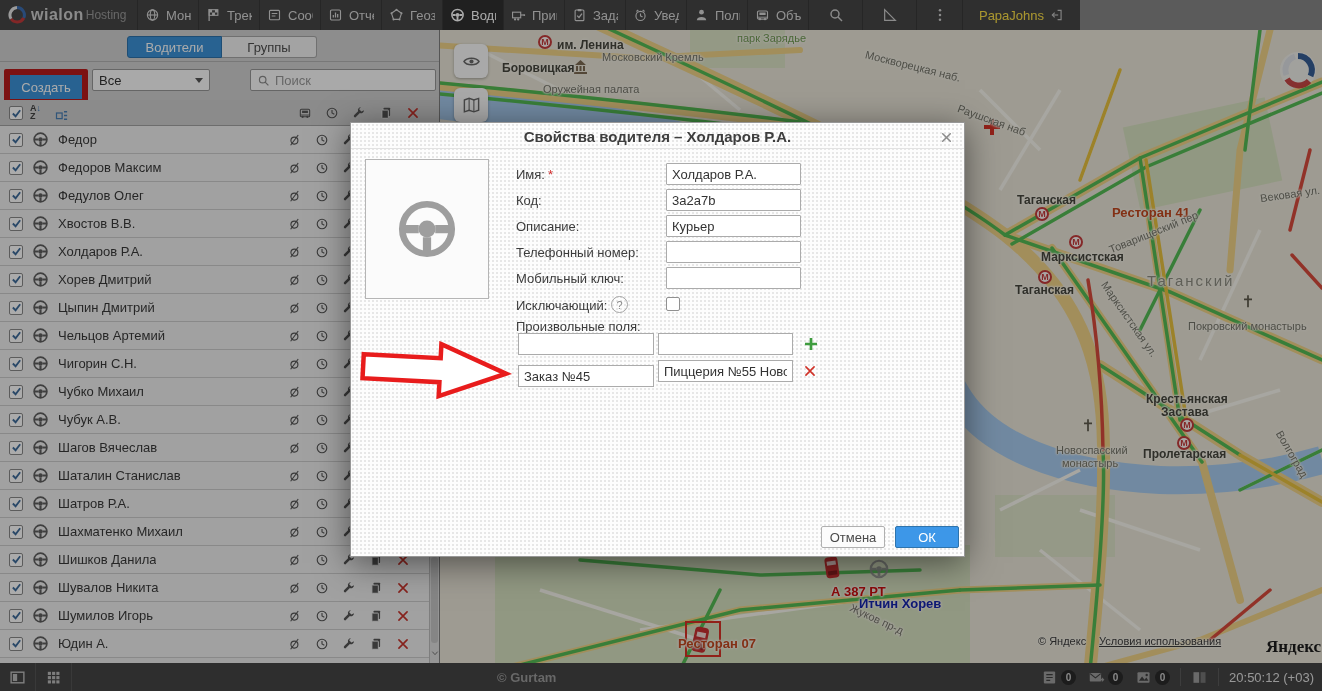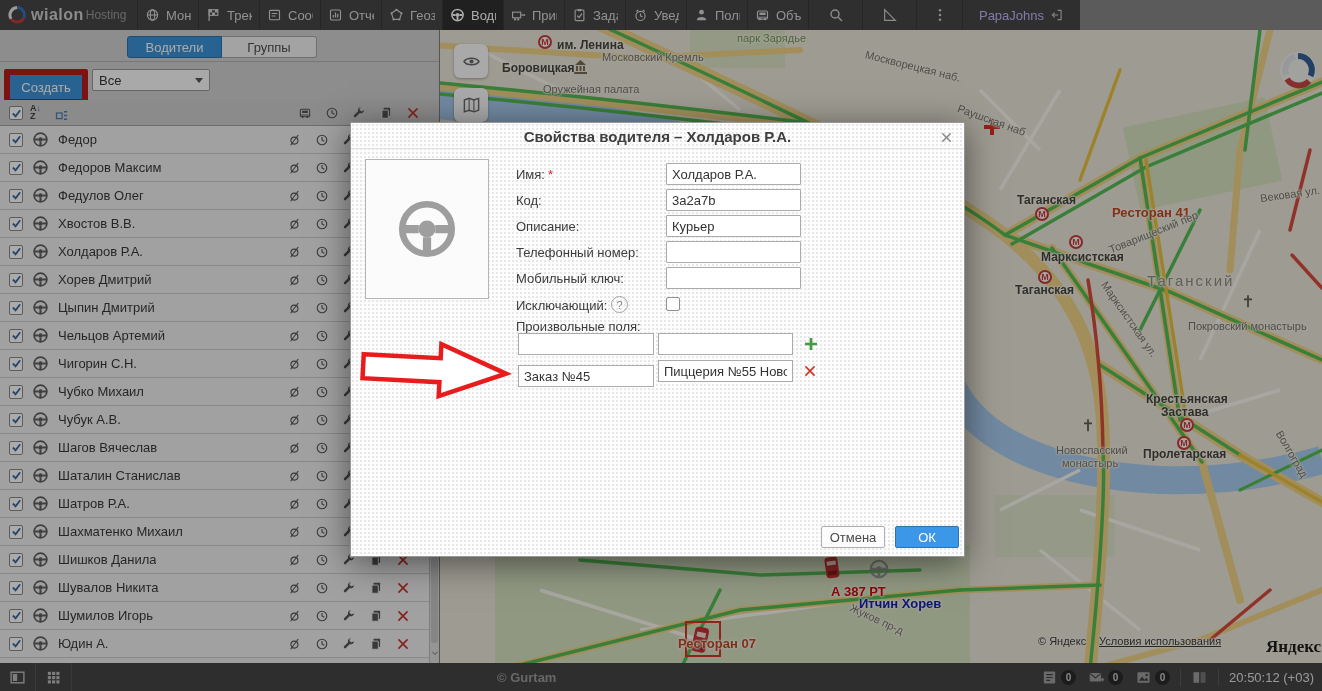--- a/index.html
+++ b/index.html
@@ -12,21 +12,21 @@
   .brand-logo { width:18px; height:18px; }
   .brand-name { font-size:16px; font-weight:bold; color:#cfcfcf; letter-spacing:.5px; }
   .brand-suffix { font-size:12px; color:#9c9c9c; margin-left:-3px; }
   .nav { flex:1; display:flex; min-width:0; }
   .nav-item { flex:1 1 0; min-width:0; display:flex; align-items:center; gap:6px; padding:0 7px; border-left:1px solid #3a3a3a; color:#d8d8d8; font-size:13px; overflow:hidden; white-space:nowrap; cursor:pointer; }
   .nav-item.active { background:#303030; color:#fff; }
   .nav-label { overflow:hidden; }
   .nav-ic { flex:0 0 15px; width:15px; height:15px; }
   .top-btn { width:54px; display:flex; align-items:center; justify-content:center; border-left:1px solid #3a3a3a; color:#cfcfcf; cursor:pointer; }
   .top-btn .ic { width:16px; height:16px; }
-  .top-user { width:118px; border-left:1px solid #3a3a3a; display:flex; align-items:center; justify-content:center; gap:6px; color:#c4b5fd; font-size:13px; cursor:pointer; }
+  .top-user { width:118px; border-left:1px solid #3a3a3a; display:flex; align-items:center; justify-content:center; gap:6px; color:#fde047; font-size:13px; cursor:pointer; }
   .top-user .ic { width:14px; height:14px; color:#c2c2c2; }
 
   .ic { width:16px; height:16px; display:inline-block; vertical-align:middle; }
 
   
   .sidebar { position:absolute; left:0; top:30px; width:440px; bottom:28px; background:#ededed; border-right:1px solid #7f7f7f; z-index:1; }
   .tabsrow { position:absolute; left:0; top:0; right:0; height:32px; background:#d2d2d2; border-bottom:1px solid #b4b4b4; }
   .tab { position:absolute; top:6px; height:22px; width:95px; font-size:13px; display:flex; align-items:center; justify-content:center; cursor:pointer; }
   .tab-drivers { left:127px; background:#3d93d8; border:1px solid #2e74ad; border-radius:3px 0 0 3px; color:#fff; }
   .tab-groups { left:222px; background:#f4f4f4; border:1px solid #a8a8a8; border-left:none; border-radius:0 3px 3px 0; color:#4e4e4e; }
@@ -383,20 +383,26 @@
 <div class="sidebar">
   <div class="tabsrow">
     <div class="tab tab-drivers">Водители</div>
     <div class="tab tab-groups">Группы</div>
   </div>
   <div class="ctrlrow">
     <div class="btn-create">Создать</div>
     <div class="selwrap">
       <span>Все</span>
       <span class="caret"></span>
+    </div>
+    <div class="searchbox">
+      <svg class="ic">
+          <use href="#i-search"></use>
+        </svg>
+      <span class="ph">Поиск</span>
     </div>
   </div>
   <div class="toolrow">
     <span class="cb">
         <svg class="ck" viewBox="0 0 12 12">
           <path d="M2 6 L5 9 L10 2.5" fill="none" stroke="#3e6c9c" stroke-width="2"></path>
         </svg>
       </span>
     <span class="sorticon"><span>A</span><span class="arr">↓</span><br><span>Z</span></span>
     <span class="assignicon"><svg class="ic" style="width:15px;height:15px">

